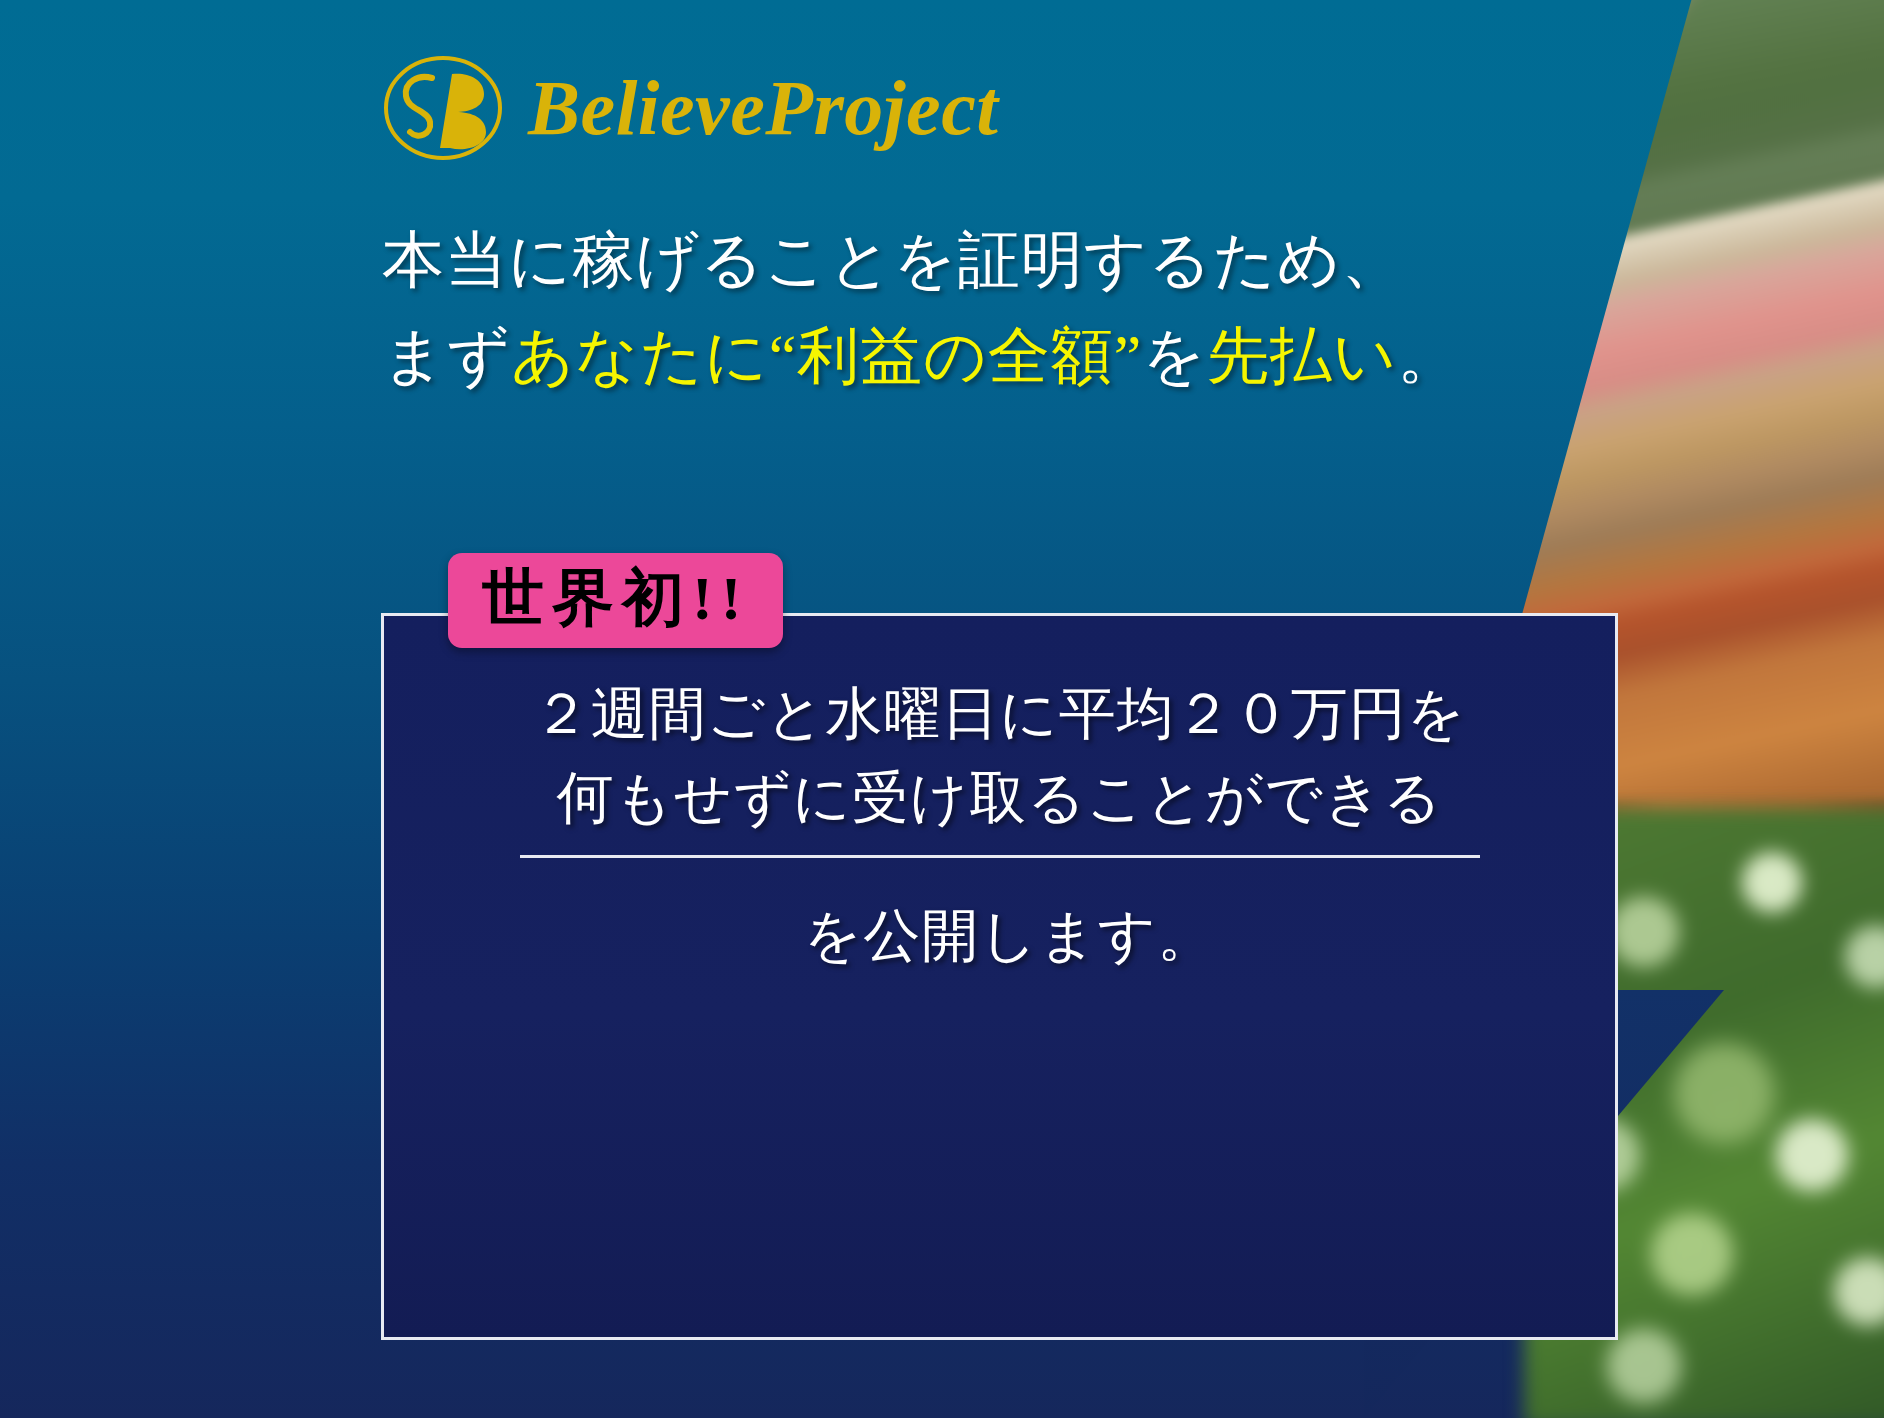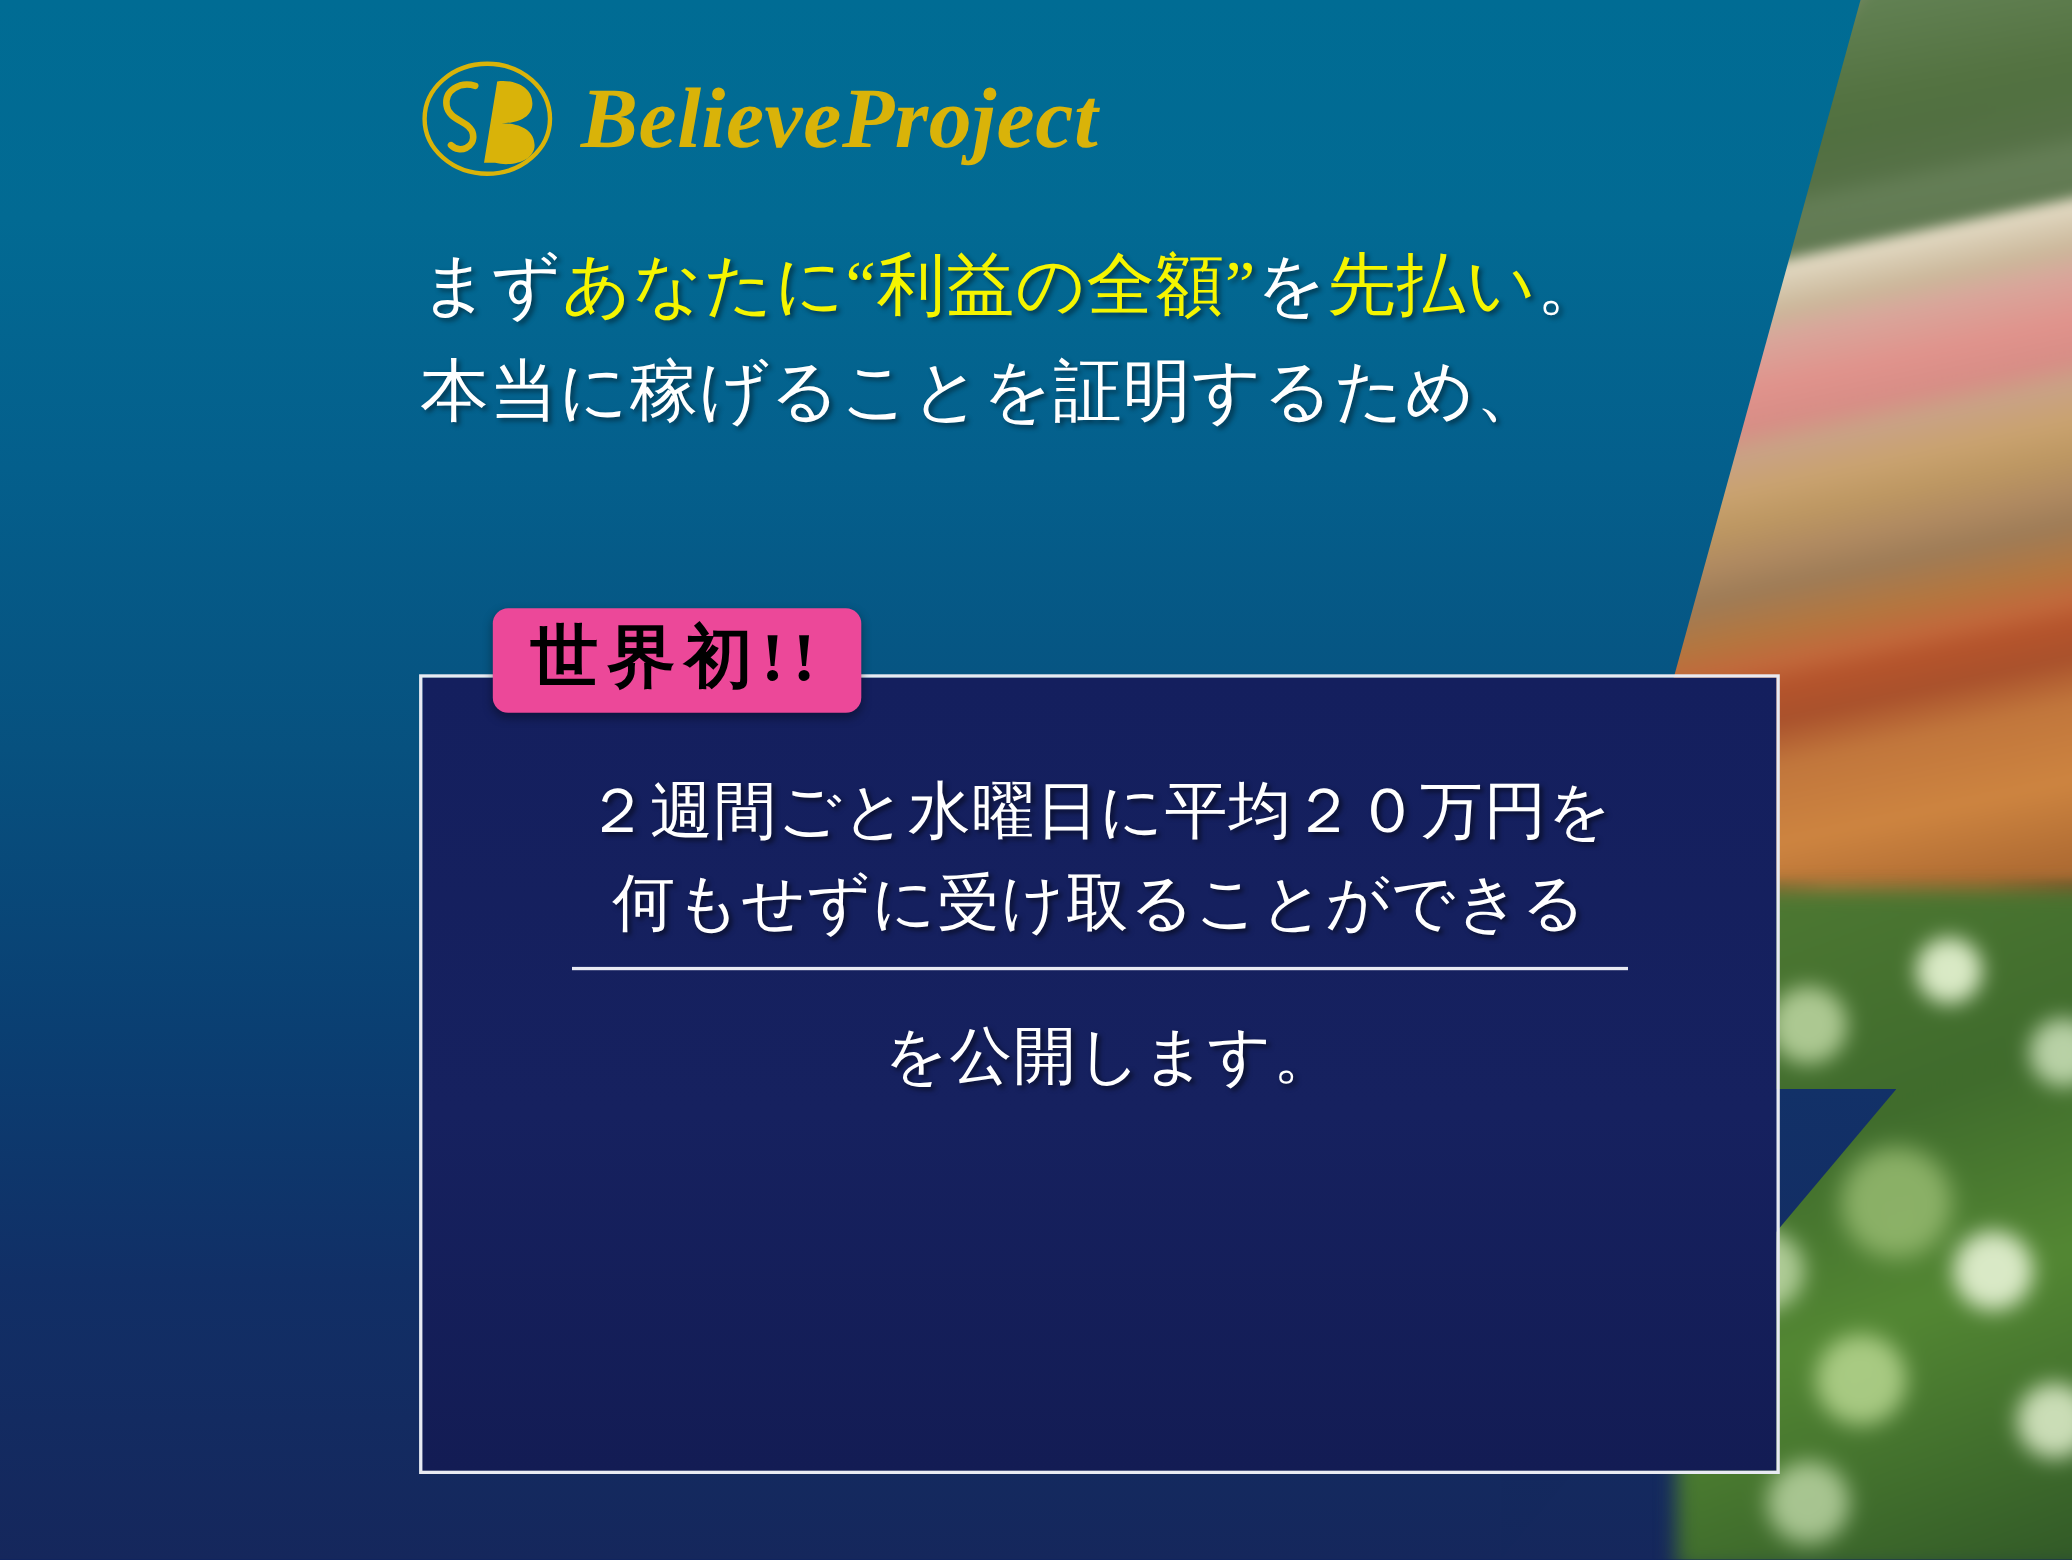--- a/index.html
+++ b/index.html
@@ -139,21 +139,21 @@
   
   .panel{
     position:absolute; left:381px; top:613px;
     width:1237px; height:727px;
     background:linear-gradient(180deg,#141f5e 0%, #16215f 55%, #131c54 100%);
     border:3px solid #e8eaf2;
     z-index:2;
   }
   .panel-inner{
     position:absolute; left:0; top:0; right:0; bottom:0;
-    padding:80px 50px 0 50px;
+    padding:56px 50px 0 50px;
     color:#fff;
     text-align:center;
   }
   .panel-line{
     font-size:57px; line-height:1.48;
     letter-spacing:1px;
     text-shadow:3px 3px 5px rgba(0,0,0,.55);
     white-space:nowrap;
   }
   .panel-big{
@@ -196,22 +196,22 @@
   <div class="logo">
     <svg class="logo-mark" viewBox="0 0 130 112">
       <ellipse cx="63" cy="56" rx="57" ry="50" fill="none" stroke="#d9b309" stroke-width="4"></ellipse>
       <path d="M52 26 C38 22 24 30 26 44 C28 58 48 58 50 70 C52 82 38 88 30 80" fill="none" stroke="#d9b309" stroke-width="6" stroke-linecap="round"></path>
       <path d="M60 96 L72 22 C86 20 104 26 104 42 C104 56 88 60 76 60 C92 60 106 66 106 80 C106 94 86 100 70 96 Z" fill="#d9b309"></path>
     </svg>
     <span class="logo-text">BelieveProject</span>
   </div>
 
   <div class="head">
+    <div>本当に稼げることを証明するため、</div>
     <div><span>まず</span><span class="em">あなたに</span><span class="em">“利益の全額”</span><span>を</span><span class="em">先払い</span><span>。</span></div>
-    <div>本当に稼げることを証明するため、</div>
   </div>
 
   <div class="badge">世界初!!</div>
 
   <div class="panel">
     <div class="panel-inner">
       <div class="panel-line">２週間ごと水曜日に平均２０万円を</div>
       <div class="panel-line">何もせずに受け取ることができる</div>
       <div class="rule"></div>
       <div class="panel-tail">を公開します。</div>

